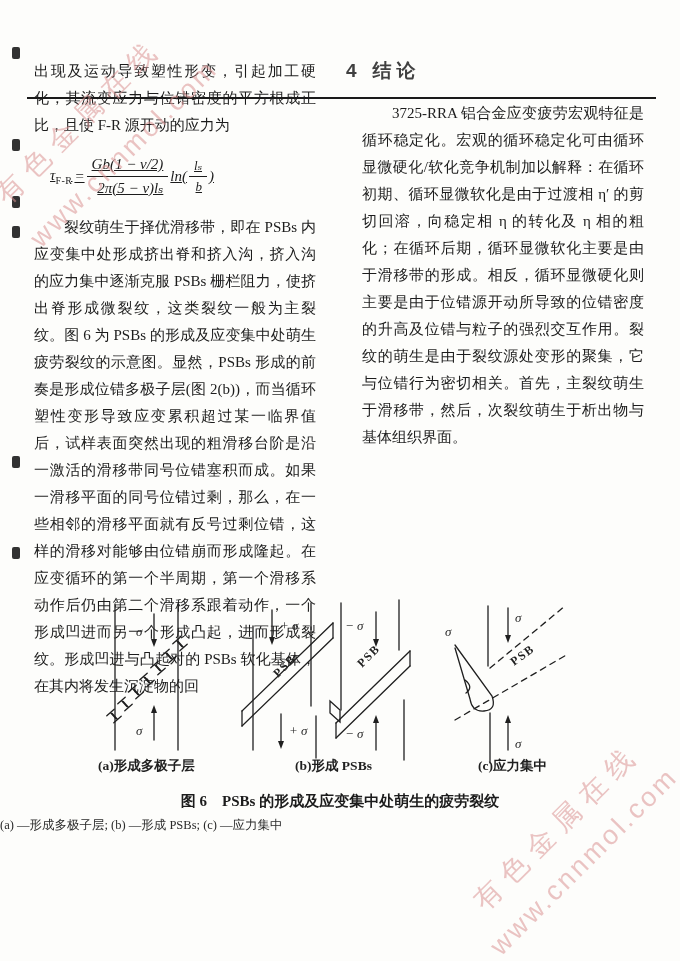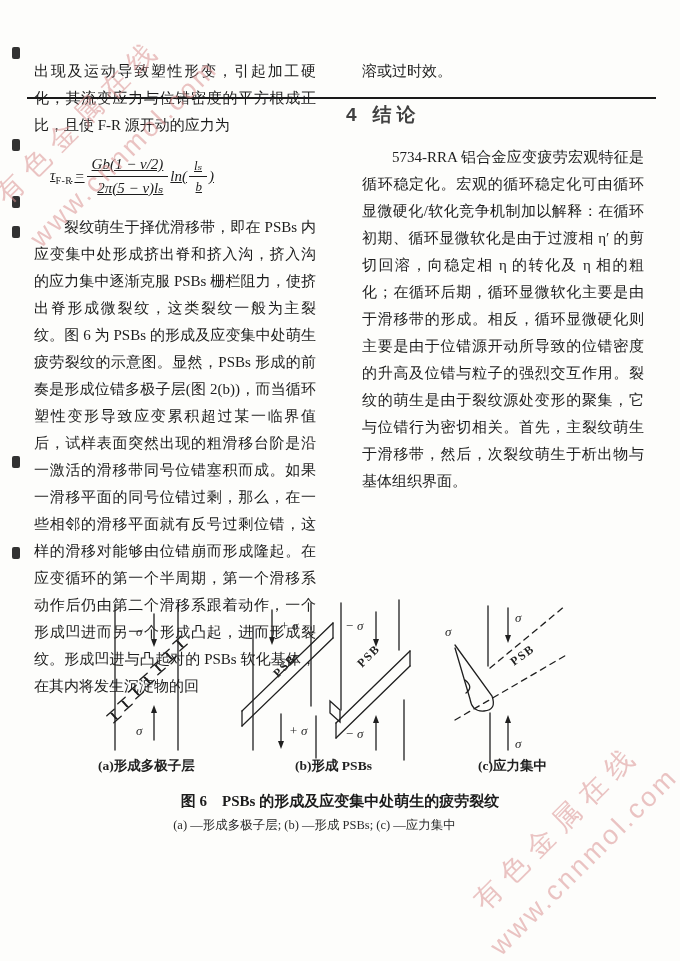--- a/index.html
+++ b/index.html
@@ -32,21 +32,21 @@
   
   .fig-svg{position:absolute;left:90px;top:598px;}
   svg line,svg path{stroke:#1f1f1f;stroke-width:1.3;fill:none;stroke-linecap:round;}
   svg polygon{fill:#1f1f1f;stroke:none;}
   svg text{font-family:"Liberation Serif","DejaVu Serif",serif;fill:#1f1f1f;}
   .sig{font-style:italic;font-size:13px;}
   .psb-t{font-size:12px;font-weight:bold;letter-spacing:1.5px;}
   .sublab{font-size:13.5px;font-weight:bold;}
   .caption{position:absolute;left:0;top:792px;width:680px;text-align:center;
            font-weight:bold;font-size:15px;}
-  .subcaption{position:absolute;left:0;top:817px;width:629px;text-align:center;
+  .subcaption{position:absolute;left:0;top:817px;width:629px;text-align:left;
               font-size:12.5px;color:#2a2a2a;}
   
   .wm{position:absolute;white-space:nowrap;transform:rotate(-45deg);transform-origin:center;
       color:rgba(219,148,148,.55);font-family:"Liberation Sans","DejaVu Sans",sans-serif;
       pointer-events:none;z-index:5;}
   .wm.cjk{letter-spacing:9px;font-size:28px;}
   .wm.url{letter-spacing:3px;font-size:27px;}
   .wm1a{left:-32px;top:102px;}
   .wm1b{left:-2px;top:138px;}
   .wm2a{left:446px;top:808px;}
@@ -84,25 +84,24 @@
         <span class="den">b</span>
       </span>
       <span>)</span>
     </div>
 
 
     <p class="ind">裂纹萌生于择优滑移带，即在 PSBs 内应变集中处形成挤出脊和挤入沟，挤入沟的应力集中逐渐克服 PSBs 栅栏阻力，使挤出脊形成微裂纹，这类裂纹一般为主裂纹。图 6 为 PSBs 的形成及应变集中处萌生疲劳裂纹的示意图。显然，PSBs 形成的前奏是形成位错多极子层(图 2(b))，而当循环塑性变形导致应变累积超过某一临界值后，试样表面突然出现的粗滑移台阶是沿一激活的滑移带同号位错塞积而成。如果一滑移平面的同号位错过剩，那么，在一些相邻的滑移平面就有反号过剩位错，这样的滑移对能够由位错崩而形成隆起。在应变循环的第一个半周期，第一个滑移系动作后仍由第二个滑移系跟着动作，一个形成凹进而另一个形成凸起，进而形成裂纹。形成凹进与凸起对的 PSBs 软化基体，在其内将发生沉淀物的回</p>
   </div>
 
   <div class="col right-col">
-    <p>溶或过时效。</p>
 
     <h2 class="sec"><span class="num">4</span><span class="ttl">结论</span></h2>
 
-    <p class="ind">5734-RRA 铝合金应变疲劳宏观特征是循环稳定化。宏观的循环稳定化可由循环显微硬化/软化竞争机制加以解释：在循环初期、循环显微软化是由于过渡相 η′ 的剪切回溶，向稳定相 η 的转化及 η 相的粗化；在循环后期，循环显微软化主要是由于滑移带的形成。相反，循环显微硬化则主要是由于位错源开动所导致的位错密度的升高及位错与粒子的强烈交互作用。裂纹的萌生是由于裂纹源处变形的聚集，它与位错行为密切相关。首先，主裂纹萌生于滑移带，然后，次裂纹萌生于析出物与基体组织界面。</p>
+    <p class="ind">3725-RRA 铝合金应变疲劳宏观特征是循环稳定化。宏观的循环稳定化可由循环显微硬化/软化竞争机制加以解释：在循环初期、循环显微软化是由于过渡相 η′ 的剪切回溶，向稳定相 η 的转化及 η 相的粗化；在循环后期，循环显微软化主要是由于滑移带的形成。相反，循环显微硬化则主要是由于位错源开动所导致的位错密度的升高及位错与粒子的强烈交互作用。裂纹的萌生是由于裂纹源处变形的聚集，它与位错行为密切相关。首先，主裂纹萌生于滑移带，然后，次裂纹萌生于析出物与基体组织界面。</p>
   </div>
 
   <svg class="fig-svg" width="540" height="178" viewBox="0 0 540 178">
     <defs>
       <g id="dA">
           <path d="M-5 0 L5 0 M0 0 L0 8"></path>
         </g>
       <g id="dB">
           <path d="M-5 0 L5 0 M0 0 L0 -8"></path>
         </g>

